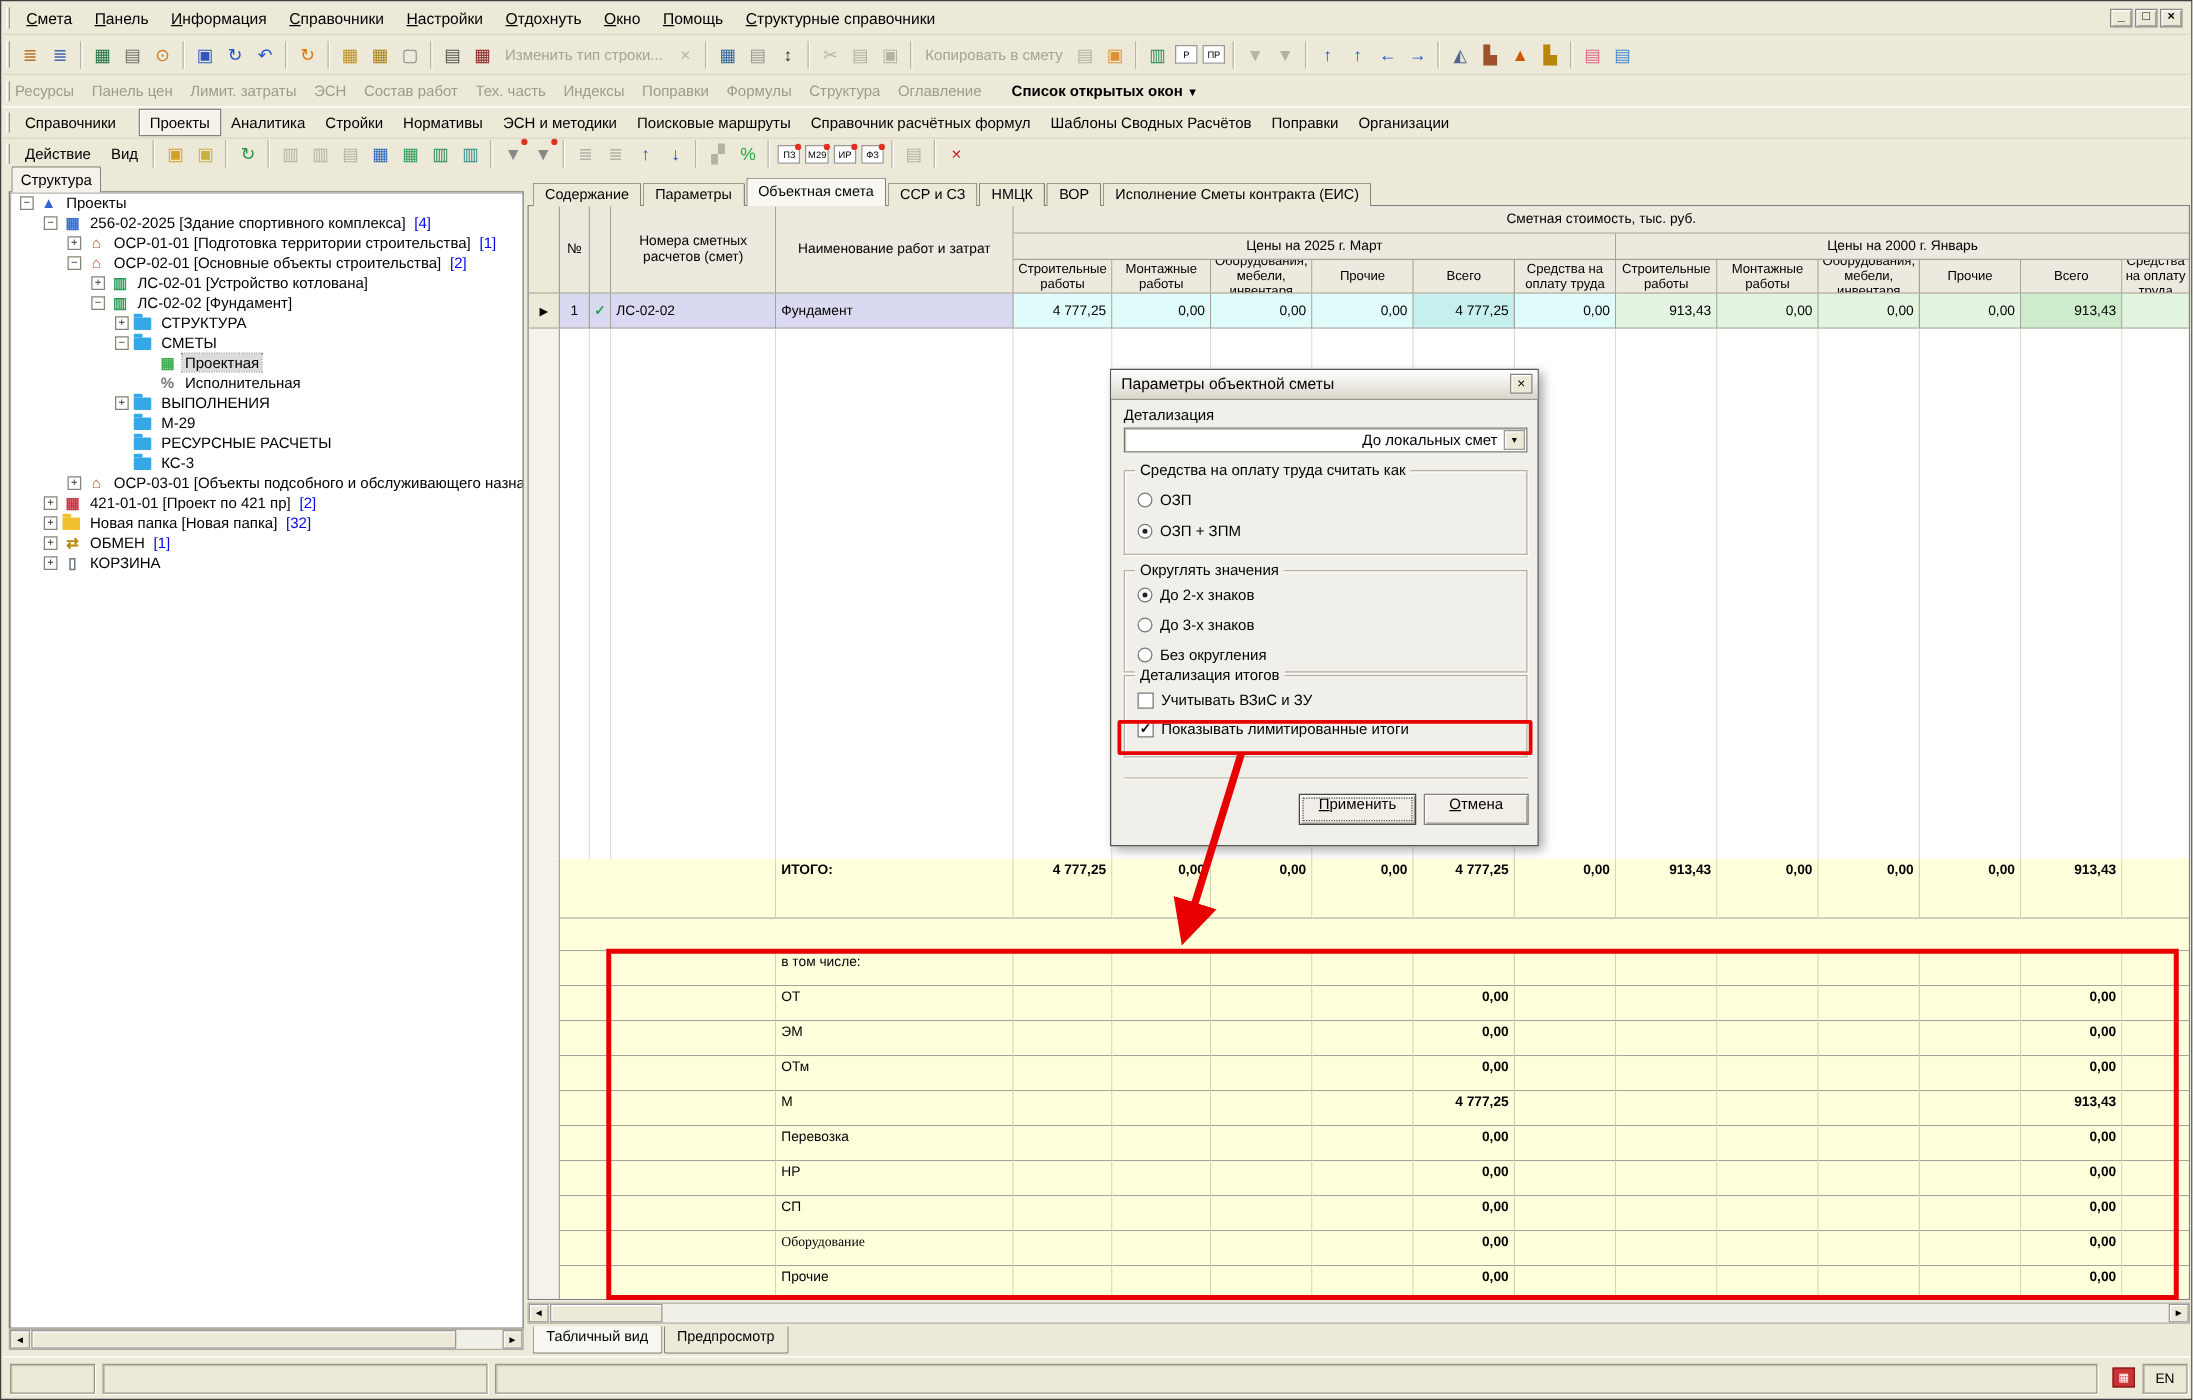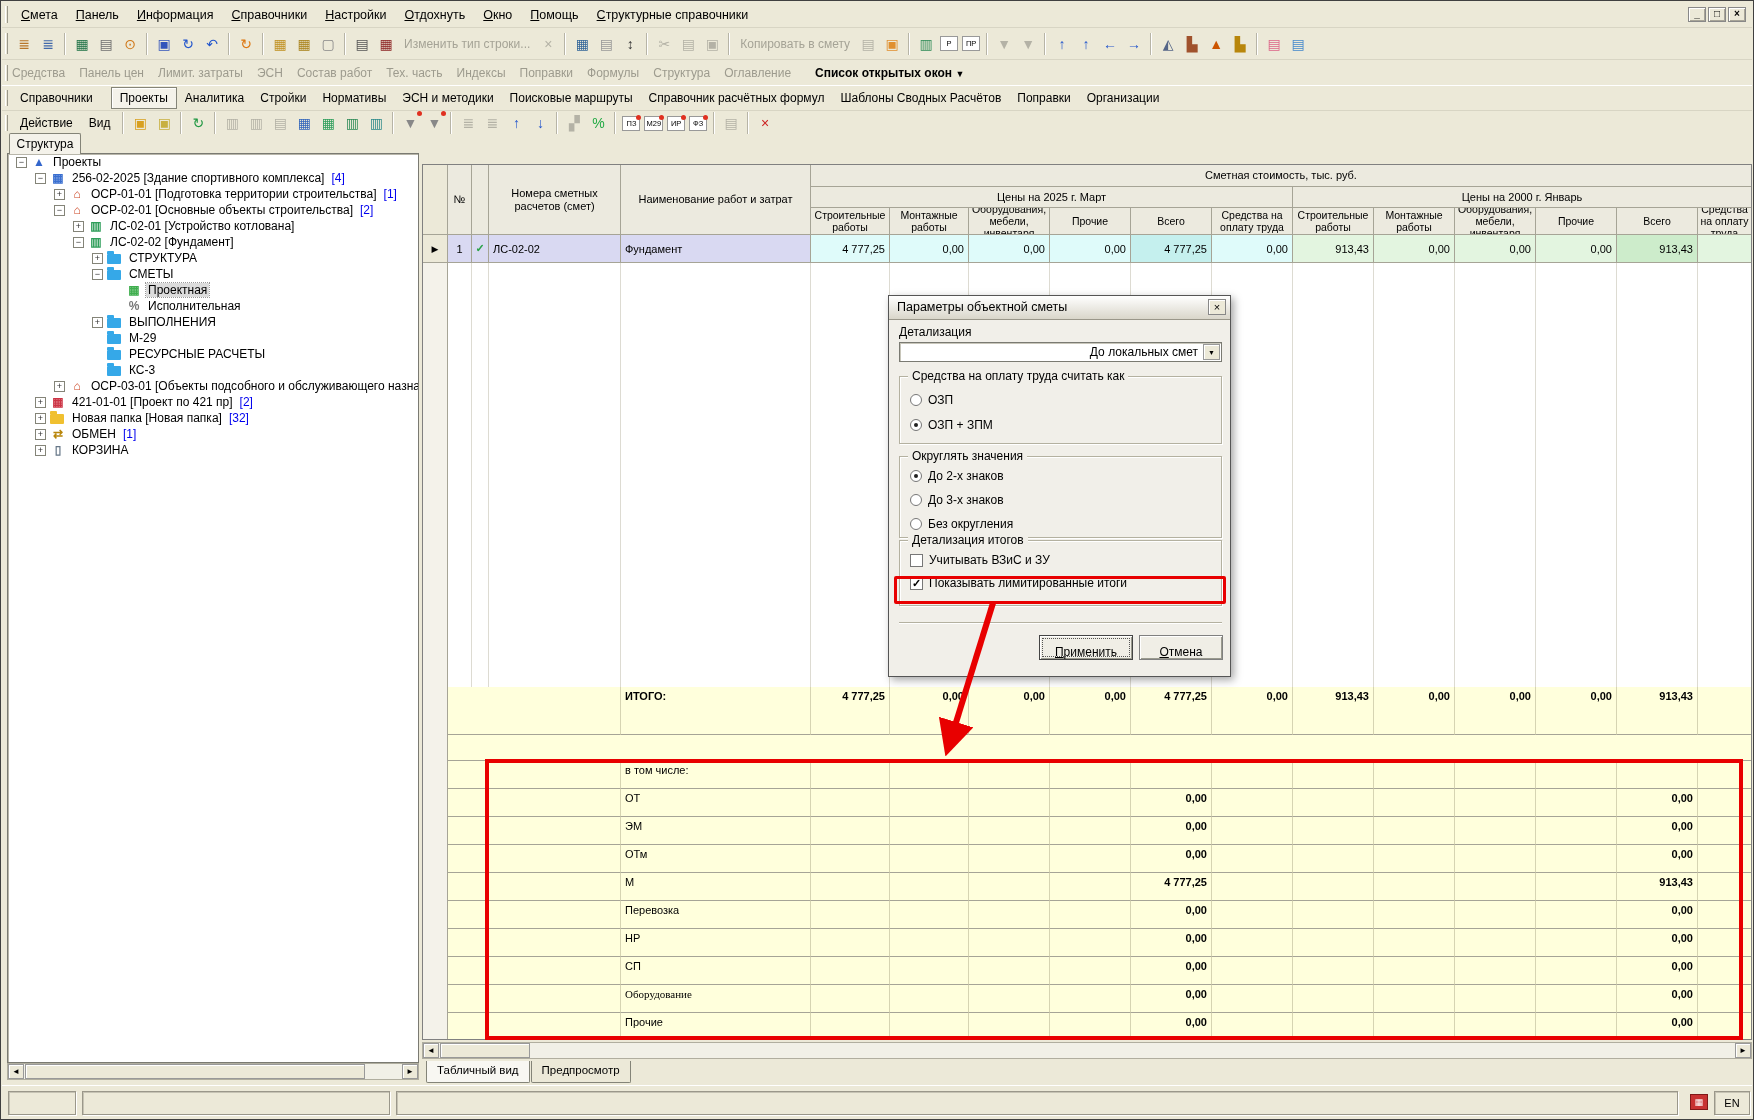--- a/index.html
+++ b/index.html
@@ -118,21 +118,21 @@
   .radio { width:12px; height:12px; border-radius:50%; border:1px solid #777; background:#fff; margin-right:6px;
            position:relative; flex:none; }
   .radio.sel::after { content:""; position:absolute; left:3px; top:3px; width:4px; height:4px; border-radius:50%; background:#222; }
   .chk { width:13px; height:13px; border:1px solid #777; background:#fff; margin-right:6px; text-align:center;
          line-height:11px; font-size:11px; font-weight:bold; flex:none; }
   #dlg-redbox { position:absolute; left:5px; top:280px; width:332px; height:28px; border:3px solid #e80000;
       border-radius:2px; z-index:5; pointer-events:none; }
   .groove { position:absolute; left:10px; width:323px; height:2px; border-top:1px solid #b4b1a0; border-bottom:1px solid #fff; }
   .btn { position:absolute; height:25px; background:#f0eee6; border:1px solid #808080;
          box-shadow:inset 1px 1px 0 #fff, inset -1px -1px 0 #9a9a8e; text-align:center; font-size:12px;
-         display:flex; align-items:flex-end; justify-content:center; }
+         display:flex; align-items:flex-start; justify-content:center; }
   .btn span { display:inline-block; }
   .btn span::first-letter { text-decoration:underline; }
   .btn.def { outline:1px dotted #555; outline-offset:-4px; border-color:#444; }
 
   
   #redrect { position:absolute; left:484px; top:758px; width:1258px; height:281px; border:4px solid #e80000;
       z-index:55; pointer-events:none; }
   #arrow-svg { position:absolute; inset:0; z-index:70; pointer-events:none; }
 
   
@@ -221,21 +221,21 @@
       <div class="tbi" style="color: rgb(160, 82, 45);">▙</div>
       <div class="tbi" style="color: rgb(204, 85, 0);">▲</div>
       <div class="tbi" style="color: rgb(184, 134, 11);">▙</div>
       <div class="sep"></div>
       <div class="tbi" style="color: rgb(221, 102, 136);">▤</div>
       <div class="tbi" style="color: rgb(68, 136, 204);">▤</div>
     </div>
 
   <div class="row" id="panelsrow">
     <div class="grip"></div>
-  <span class="pgray">Средства</span>
+  <span class="pgray">Ресурсы</span>
       <span class="pgray">Панель цен</span>
       <span class="pgray">Лимит. затраты</span>
       <span class="pgray">ЭСН</span>
       <span class="pgray">Состав работ</span>
       <span class="pgray">Тех. часть</span>
       <span class="pgray">Индексы</span>
       <span class="pgray">Поправки</span>
       <span class="pgray">Формулы</span>
       <span class="pgray">Структура</span>
       <span class="pgray">Оглавление</span>
@@ -399,20 +399,29 @@
         <span class="ti" style="color: rgb(102, 119, 136);">▯</span>
         <span class="tlabeltext">КОРЗИНА</span>
       </div>
     </div>
   <div id="tree-hscroll">
     <div class="sbtn">◄</div>
     <div class="sthumb" style="width:340px;margin-left:1px;"></div>
     <div class="sbtn" style="margin-left:auto;">►</div>
   </div>
 
+  <div id="mtabs">
+      <div class="mtab">Содержание</div>
+      <div class="mtab">Параметры</div>
+      <div class="mtab active">Объектная смета</div>
+      <div class="mtab">ССР и СЗ</div>
+      <div class="mtab">НМЦК</div>
+      <div class="mtab">ВОР</div>
+      <div class="mtab">Исполнение Сметы контракта (ЕИС)</div>
+    </div>
 
   <div id="tablegrid" style="grid-template-columns: 25px 24px 17px 132px 190px 79px 79px 81px 81px 81px 81px 81px 81px 81px 81px 81px 54px; grid-template-rows: 22px 21px 27px 28px 424px 48px 26px 28px 28px 28px 28px 28px 28px 28px 28px 28px 28px;">
       <div class="cell hc mk" style="grid-area: 1 / 1 / 4 / 2;"></div>
       <div class="cell hc" style="grid-area: 1 / 2 / 4 / 3;">№</div>
       <div class="cell hc" style="grid-area: 1 / 3 / 4 / 4;"></div>
       <div class="cell hc" style="grid-area: 1 / 4 / 4 / 5;">Номера сметных расчетов (смет)</div>
       <div class="cell hc" style="grid-area: 1 / 5 / 4 / 6;">Наименование работ и затрат</div>
       <div class="cell hc" style="grid-area: 1 / 6 / 2 / 18;">Сметная стоимость, тыс. руб.</div>
       <div class="cell hc" style="grid-area: 2 / 6 / 3 / 12;">Цены на 2025 г. Март</div>
       <div class="cell hc" style="grid-area: 2 / 12 / 3 / 18;">Цены на 2000 г. Январь</div>

